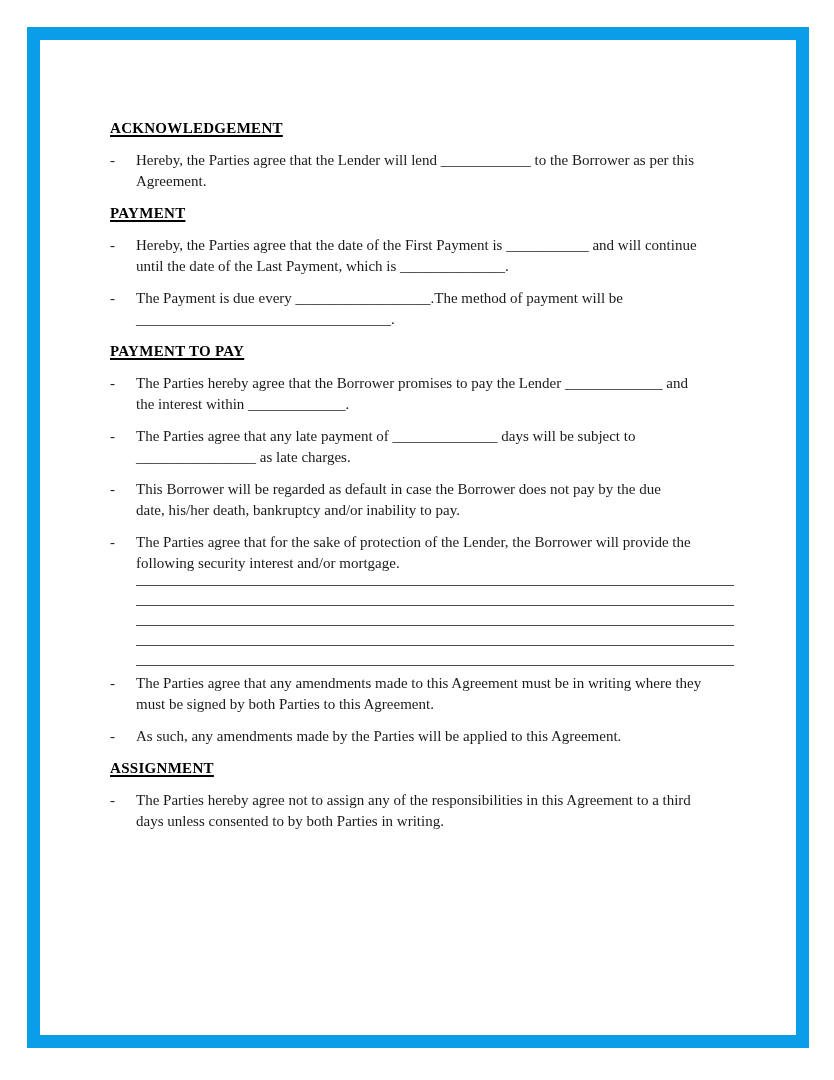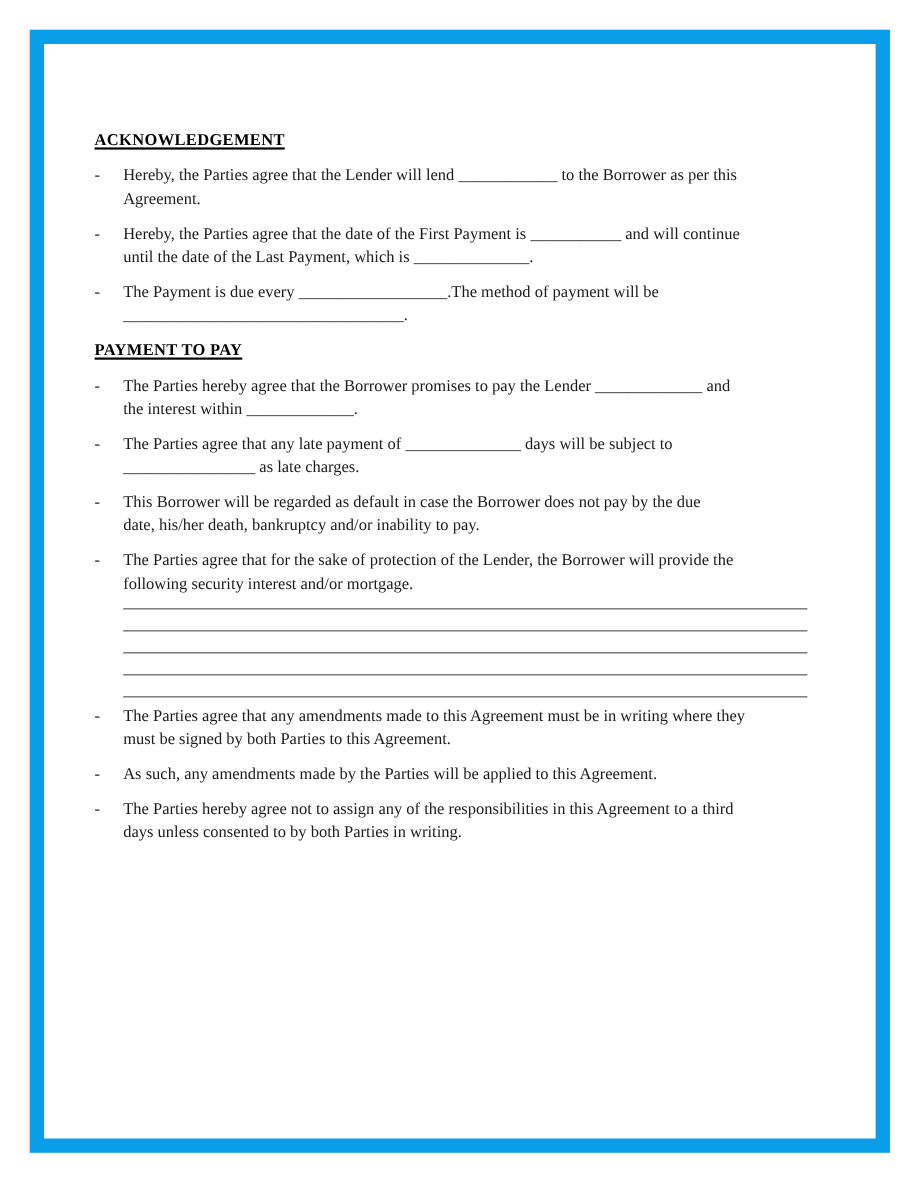--- a/index.html
+++ b/index.html
@@ -23,21 +23,21 @@
     width: 782px;
     height: 1021px;
     box-sizing: border-box;
     border: 13px solid #0a9ee9;
     background: #ffffff;
   }
   .page-content {
     box-sizing: border-box;
     width: 100%;
     height: 100%;
-    padding: 67px 62px 0 46px;
+    padding: 67px 62px 0 70px;
     color: #1a1a1a;
     font-size: 15px;
     line-height: 21px;
   }
   h2.section-heading {
     margin: 11px 0 11px;
     font-size: 15px;
     line-height: 21px;
     font-weight: 700;
     color: #000000;
@@ -73,20 +73,21 @@
   <div class="frame" style="border-color: rgb(10, 158, 233);">
     <div class="page-content" style="color: rgb(26, 26, 26);">
 
       <h2 class="section-heading">ACKNOWLEDGEMENT</h2>
       <div class="bullet">
         <span class="dash">-</span>
         <span class="btext">Hereby, the Parties agree that the Lender will lend ____________ to the Borrower as per this
 Agreement.</span>
       </div>
 
+      <h2 class="section-heading">PAYMENT</h2>
       <div class="bullet">
         <span class="dash">-</span>
         <span class="btext">Hereby, the Parties agree that the date of the First Payment is ___________ and will continue
 until the date of the Last Payment, which is ______________.</span>
       </div>
       <div class="bullet">
         <span class="dash">-</span>
         <span class="btext">The Payment is due every __________________.The method of payment will be
 __________________________________.</span>
       </div>
@@ -126,20 +127,21 @@
       <div class="bullet">
         <span class="dash">-</span>
         <span class="btext">The Parties agree that any amendments made to this Agreement must be in writing where they
 must be signed by both Parties to this Agreement.</span>
       </div>
       <div class="bullet">
         <span class="dash">-</span>
         <span class="btext">As such, any amendments made by the Parties will be applied to this Agreement.</span>
       </div>
 
+      <h2 class="section-heading">ASSIGNMENT</h2>
       <div class="bullet">
         <span class="dash">-</span>
         <span class="btext">The Parties hereby agree not to assign any of the responsibilities in this Agreement to a third
 days unless consented to by both Parties in writing.</span>
       </div>
 
     </div>
   </div>
 </div>
 

